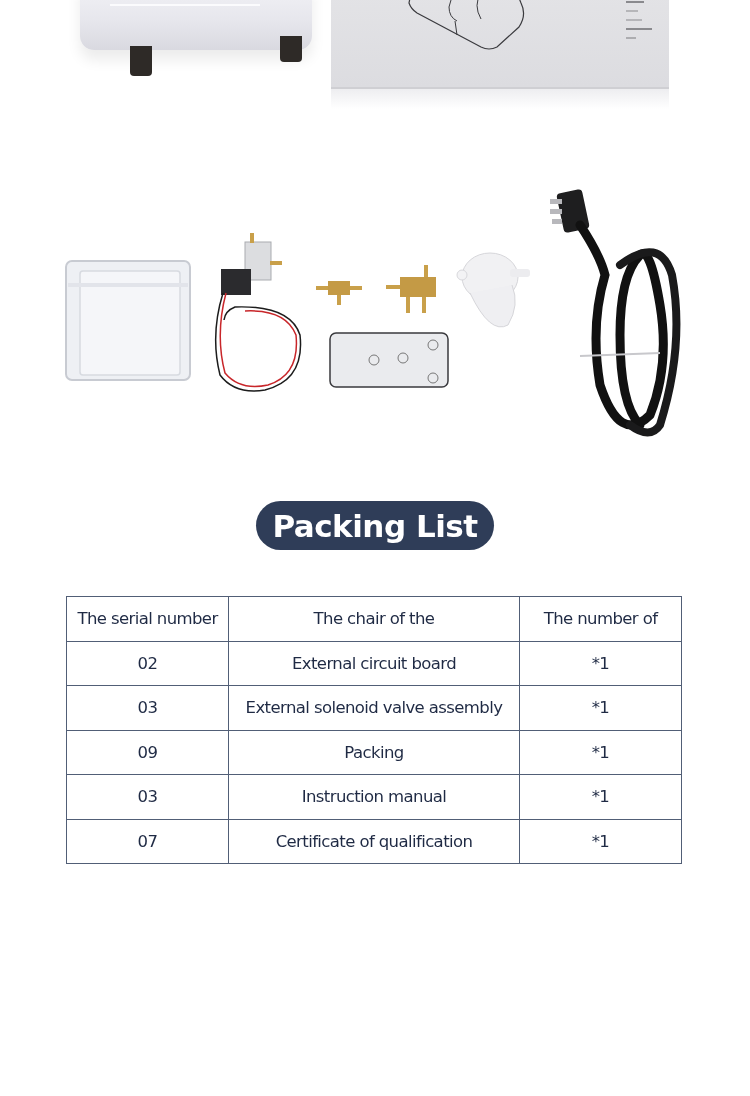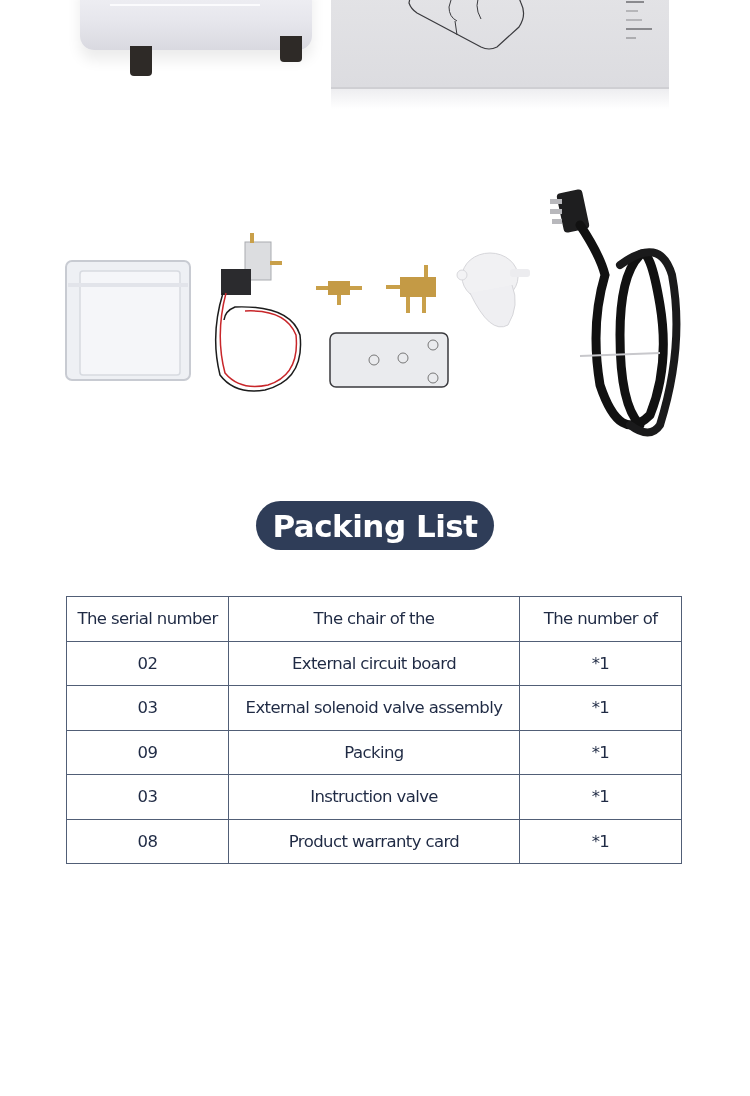--- a/index.html
+++ b/index.html
@@ -141,22 +141,22 @@
       <td class="c2">External solenoid valve assembly</td>
       <td class="c3">*1</td>
     </tr>
     <tr>
       <td class="c1">09</td>
       <td class="c2">Packing</td>
       <td class="c3">*1</td>
     </tr>
     <tr>
       <td class="c1">03</td>
-      <td class="c2">Instruction valve</td>
+      <td class="c2">Instruction manual</td>
       <td class="c3">*1</td>
     </tr>
     <tr>
-      <td class="c1">08</td>
-      <td class="c2">Product warranty card</td>
+      <td class="c1">07</td>
+      <td class="c2">Certificate of qualification</td>
       <td class="c3">*1</td>
     </tr>
   </tbody>
 </table>
 
 </body></html>

